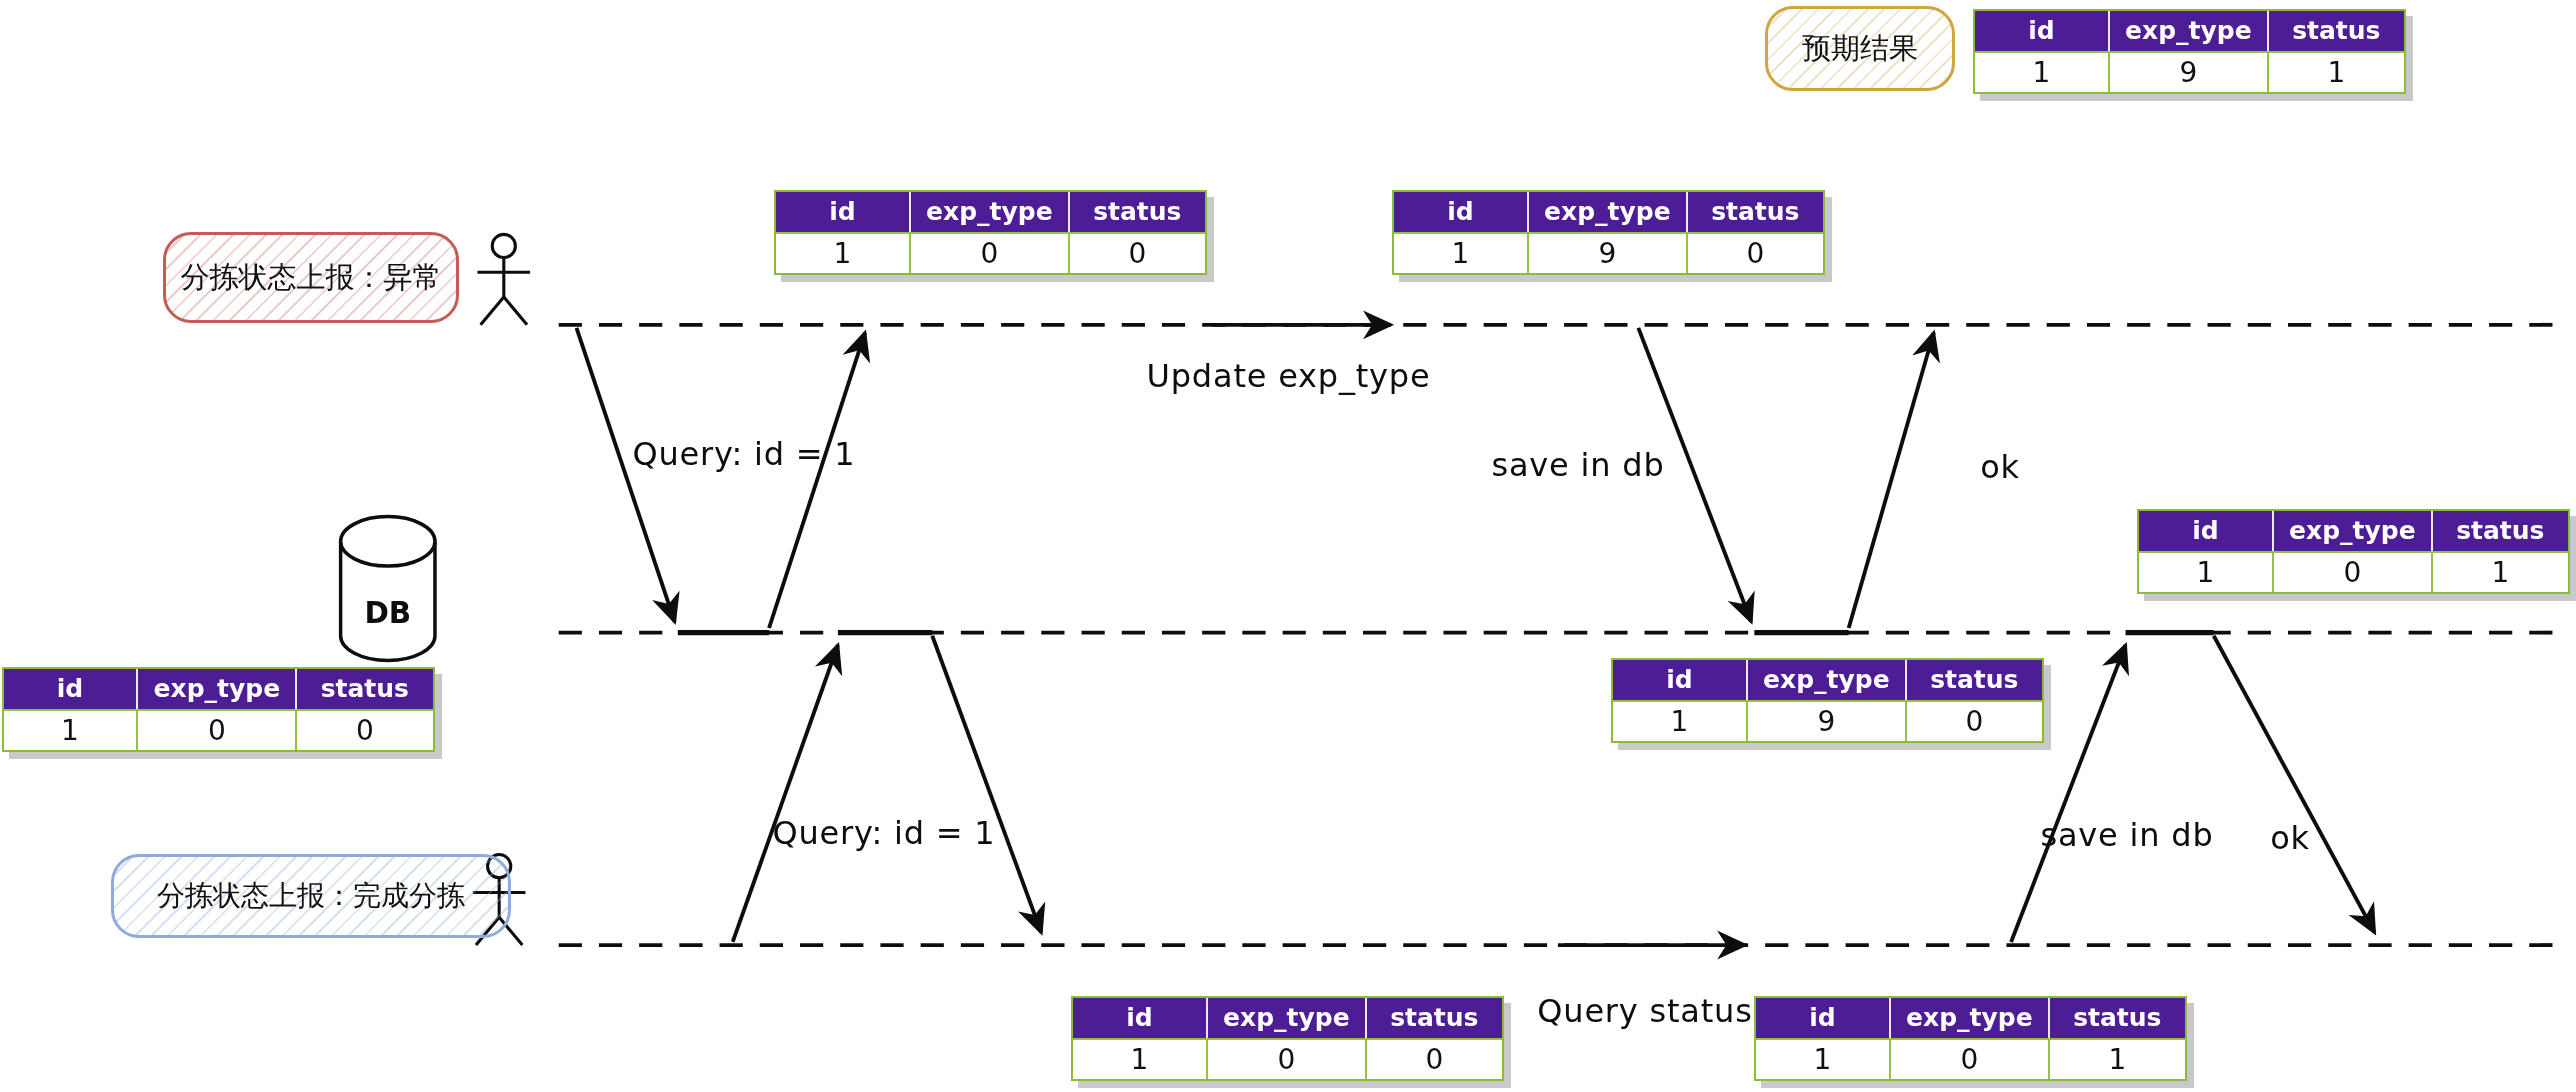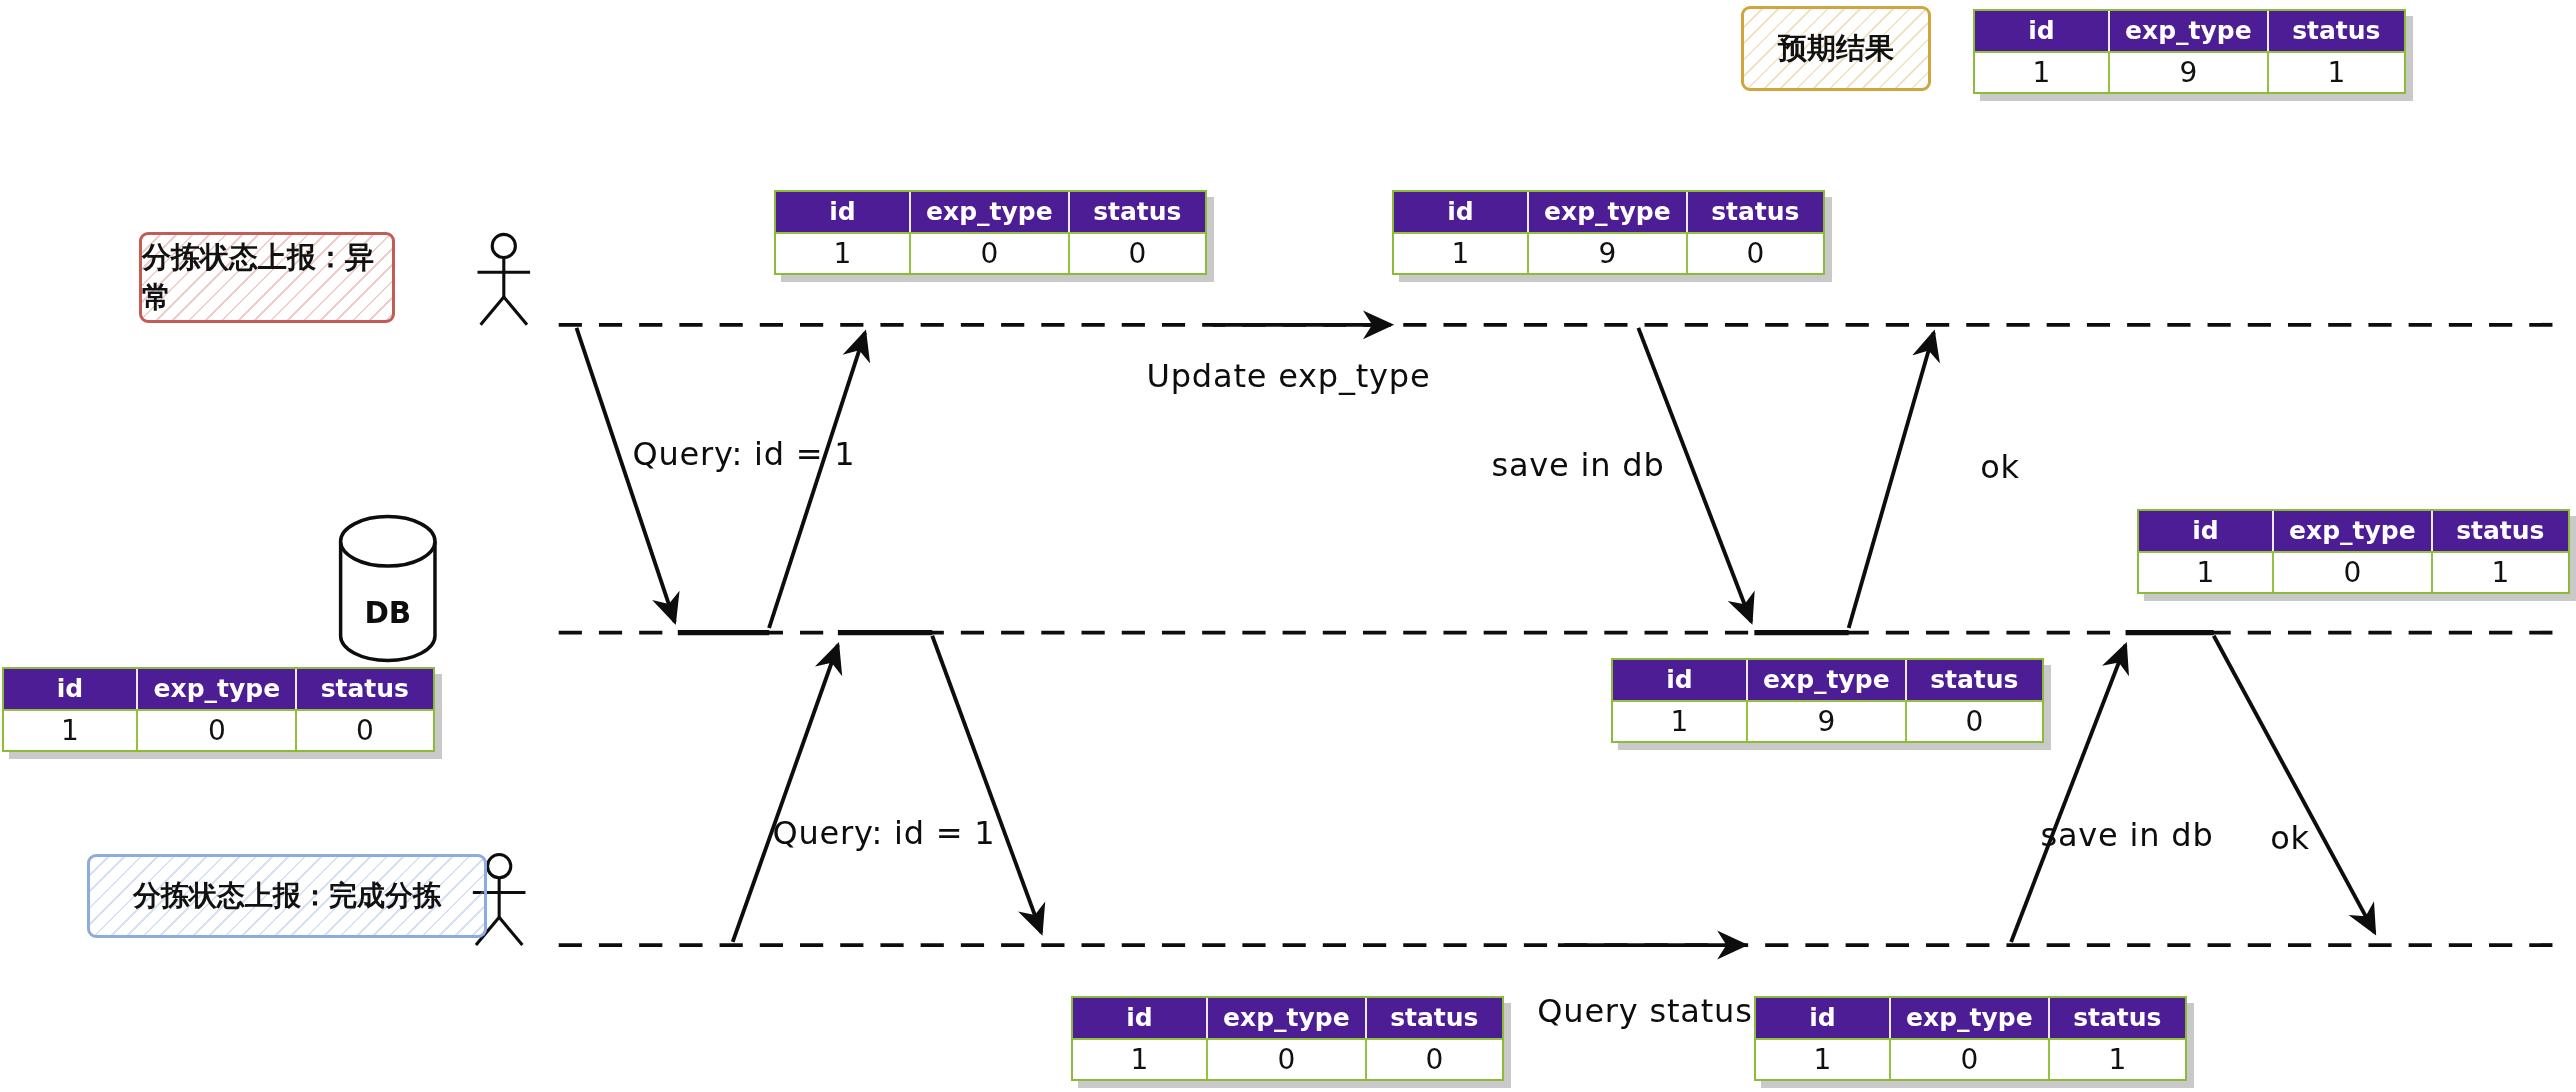--- a/index.html
+++ b/index.html
@@ -6,21 +6,21 @@
   body{width:2576px;height:1092px;position:relative;overflow:hidden;
        font-family:"DejaVu Sans",sans-serif;}
   svg.layer{position:absolute;left:0;top:0;width:2576px;height:1092px;}
 
   
   .lbl{position:absolute;font-size:32px;color:#0d0d0d;text-align:center;
        letter-spacing:0.8px;white-space:nowrap;}
 
   
   .sketchbox{position:absolute;display:flex;align-items:center;justify-content:center;
-       border-radius:9px;box-sizing:border-box;font-weight:bold;color:#111;}
+       border-radius:28px;box-sizing:border-box;font-weight:normal;color:#111;margin-left:24px;}
   .sketchbox span{position:relative;z-index:2;}
   .box-red{border:3.1px solid #c35b56;
        background:repeating-linear-gradient(135deg,rgba(195,91,86,0.30) 0 1.9px,rgba(255,255,255,0) 1.9px 11.6px);}
   .box-blue{border:3.1px solid #8faadc;
        background:repeating-linear-gradient(135deg,rgba(143,170,220,0.35) 0 1.9px,rgba(255,255,255,0) 1.9px 11.6px);}
   .box-yellow{border:3.1px solid #d0a53f;
        background:repeating-linear-gradient(135deg,rgba(208,165,63,0.30) 0 1.9px,rgba(255,255,255,0) 1.9px 11.6px);}
 
   
   .gtable{position:absolute;width:433px;border:2.3px solid #8cbb37;background:#fff;
@@ -88,21 +88,21 @@
     <line x1="645" y1="1186" x2="675" y2="1222"></line>
   </g>
 
   <g stroke="#0d0d0d" stroke-width="4.5" fill="#ffffff">
     <path d="M440,700 L440,822 A61,32 0 0 0 562,822 L562,700"></path>
     <ellipse cx="501" cy="700" rx="61" ry="32"></ellipse>
   </g>
   <text x="501" y="806" text-anchor="middle" font-size="38" font-weight="bold" fill="#0d0d0d" font-family="DejaVu Sans, sans-serif">DB</text>
 </svg>
 
-<div class="sketchbox box-red" style="left:139px;top:232px;width:256px;height:91px;font-size:29px;">
+<div class="sketchbox box-red" style="left:139px;top:232px;width:296px;height:91px;font-size:29px;">
   <span>分拣状态上报：异常</span>
 </div>
 
 <div class="sketchbox box-blue" style="left:87px;top:854px;width:400px;height:84px;font-size:28px;">
   <span>分拣状态上报：完成分拣</span>
 </div>
 
 <div class="sketchbox box-yellow" style="left:1741px;top:6.2px;width:190px;height:85px;font-size:29px;">
   <span>预期结果</span>
 </div>

